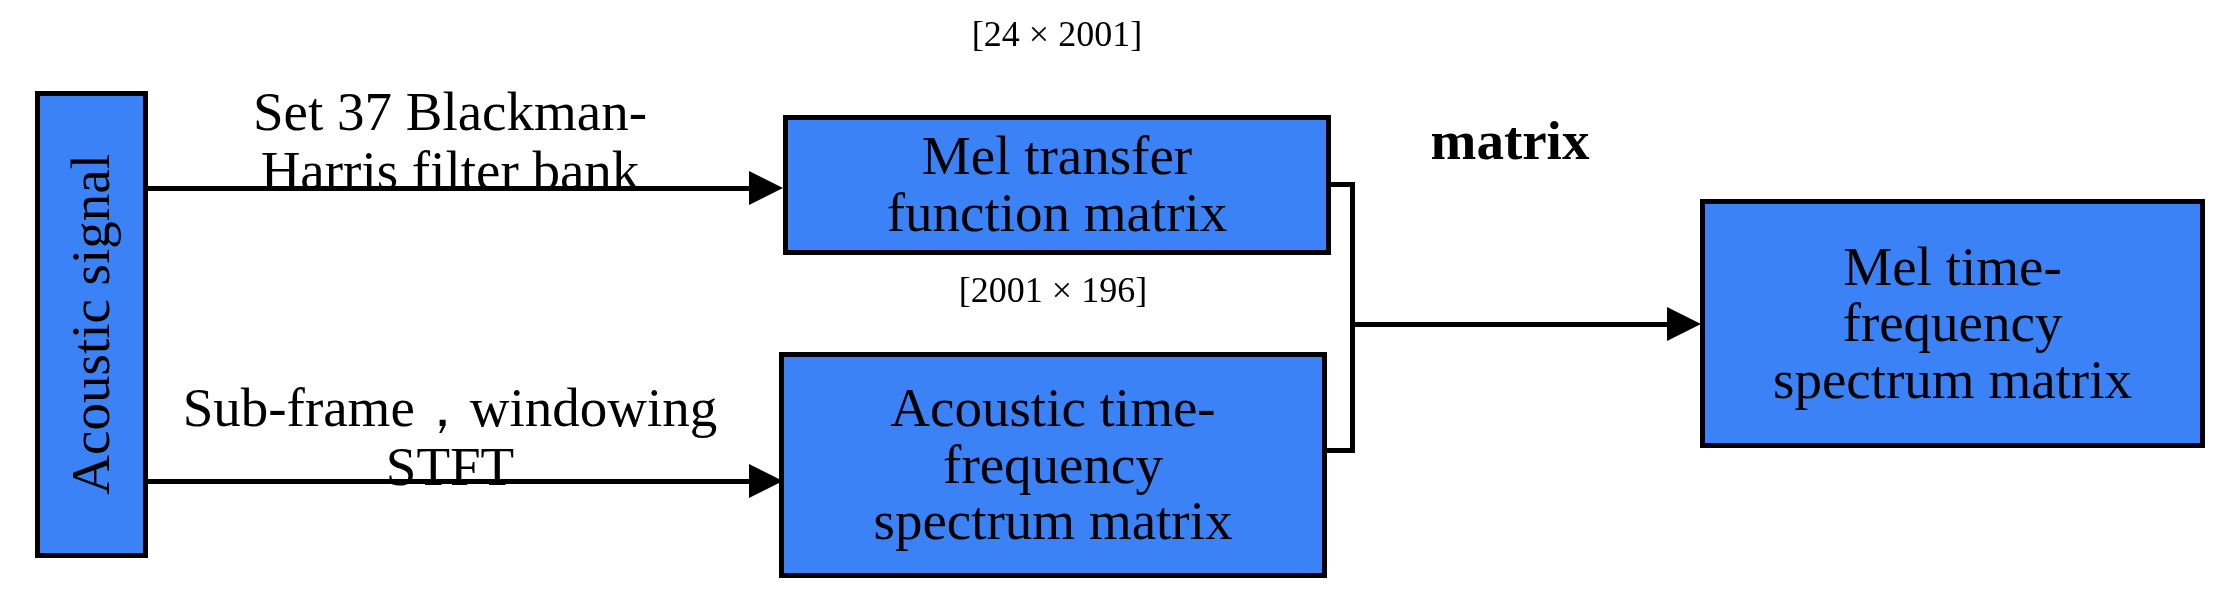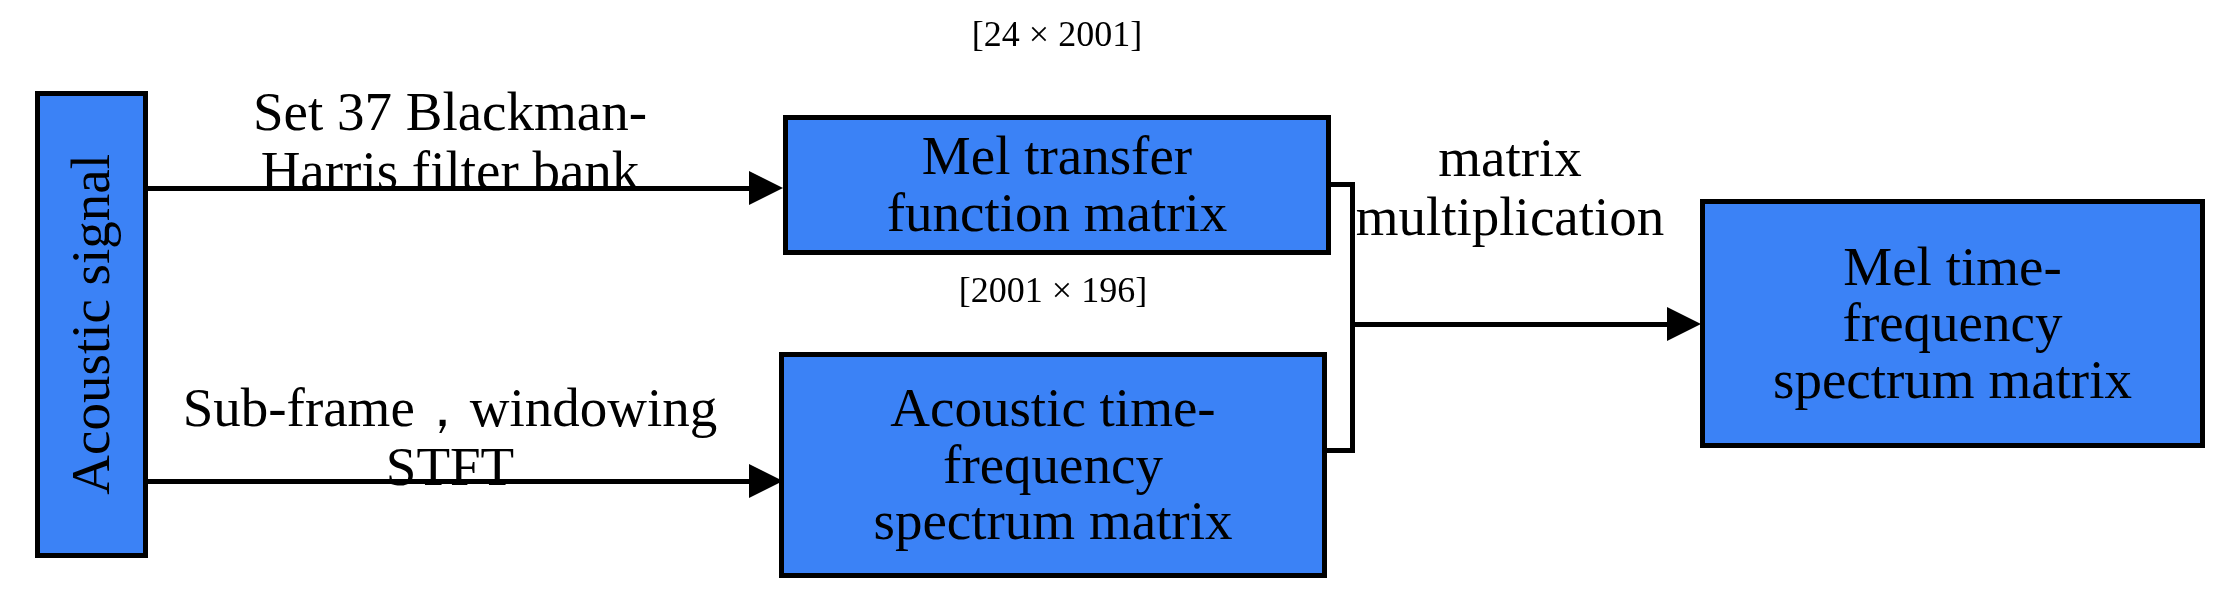--- a/index.html
+++ b/index.html
@@ -130,21 +130,21 @@
   
   .edge-caption {
     position: absolute;
     font-size: 55px;
     white-space: nowrap;
     line-height: 1.08;
     text-align: center;
   }
   #cap-filterbank { left: 150px;  top: 82px;  width: 600px; }
   #cap-stft       { left: 150px;  top: 378px; width: 600px; }
-  #cap-matmul     { left: 1340px; top: 128px; width: 340px; }
+  #cap-matmul     { left: 1340px; top: 111px; width: 340px; font-weight: bold; }
   .edge-caption .ln-top { display: block; }
   .edge-caption .ln-bot { display: block; }
 </style>
 </head>
 <body>
 
 <div id="canvas">
 
   <div class="box" id="box-acoustic-signal">
     <span class="vtext">Acoustic signal</span>
@@ -182,21 +182,20 @@
   </div>
 
   <div class="hline" id="bracket-top-stub"></div>
   <div class="hline" id="bracket-bottom-stub"></div>
   <div class="vline" id="bracket-spine"></div>
 
   <div class="hline" id="arrow3-line"></div>
   <div class="arrowhead" id="arrow3-head"></div>
   <div class="edge-caption" id="cap-matmul">
     <span class="ln-top">matrix</span>
-    <span class="ln-bot">multiplication</span>
   </div>
 
   <div class="box" id="box-mel-tf">
     <div class="box-label">
       <span>Mel time-</span><br>
       <span>frequency</span><br>
       <span>spectrum matrix</span>
     </div>
   </div>
 

